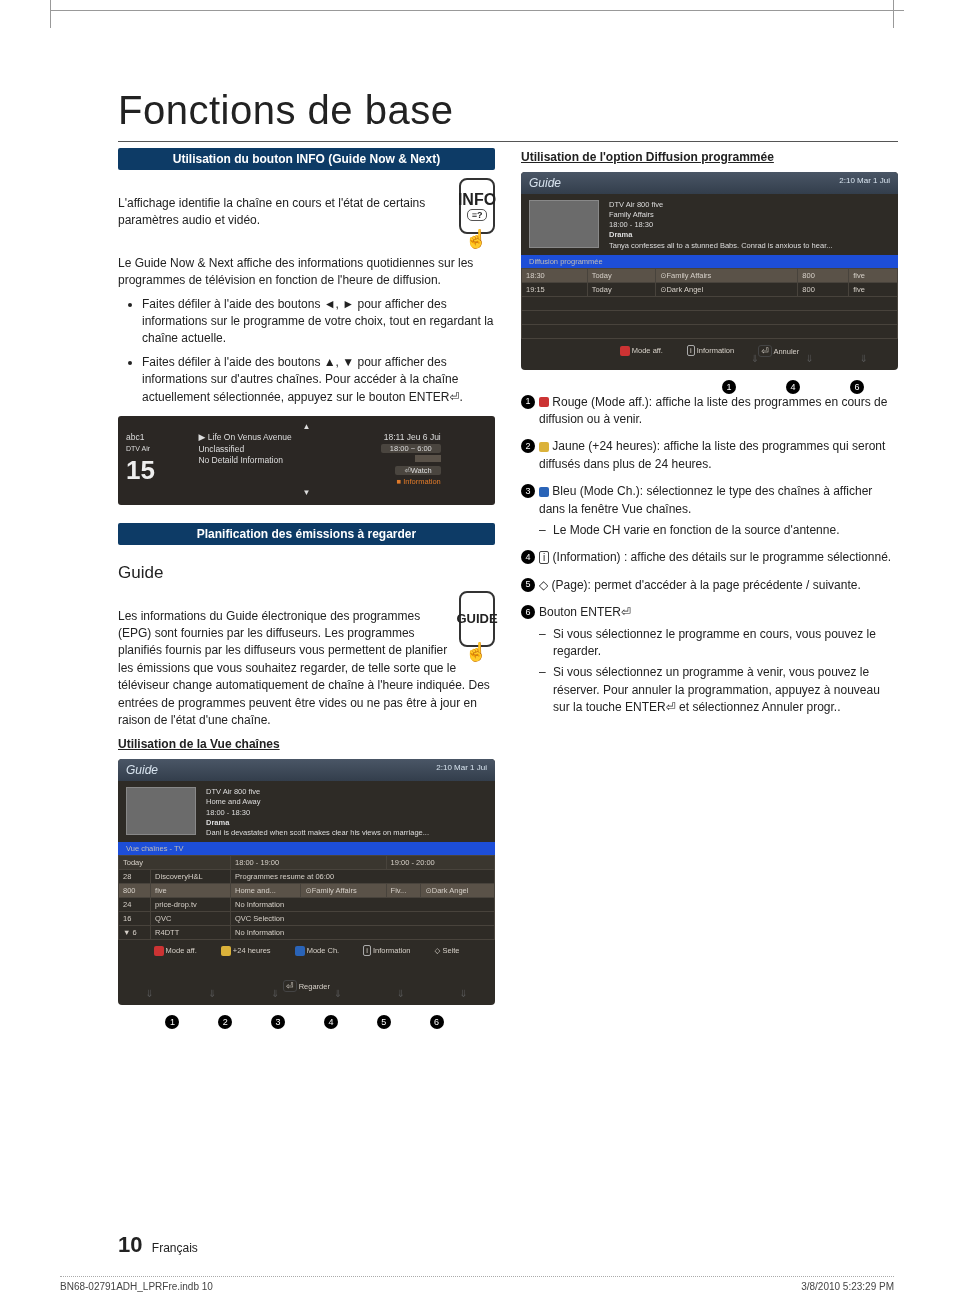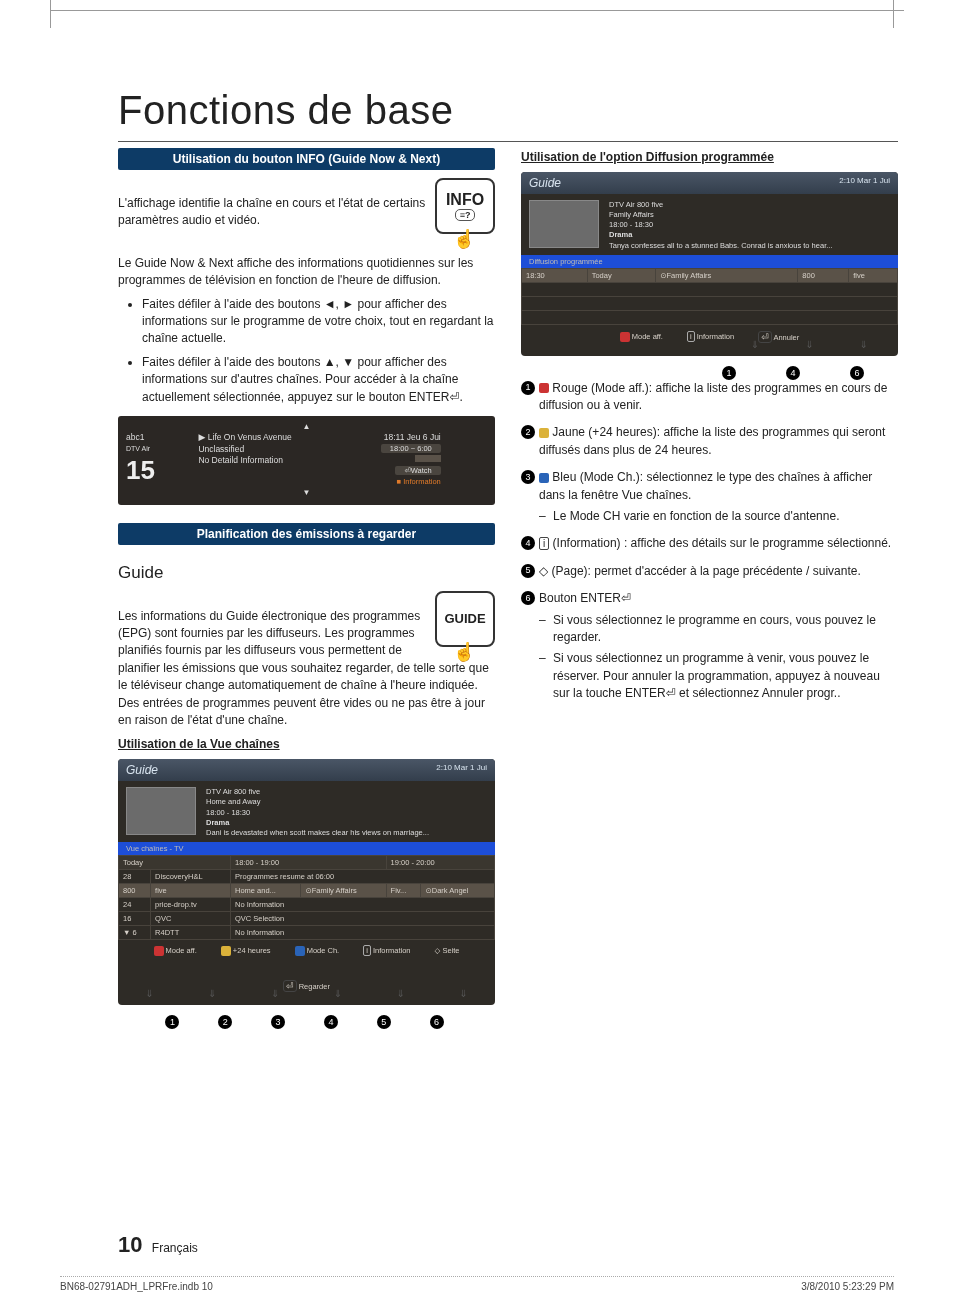--- a/index.html
+++ b/index.html
@@ -16,21 +16,21 @@
   .columns { display:flex; gap:26px; margin-left:58px; width:780px; }
   .col { width: 377px; }
   .section-bar {
     background:#0d3b66; color:#fff; font-size:12px; font-weight:bold;
     text-align:center; padding:4px 6px; border-radius:2px; margin-bottom:8px;
   }
   .body-text { font-size:12px; line-height:1.45; margin-bottom:6px;margin-top:25px; }
   ul.bul { list-style: disc; padding-left: 24px; font-size:12px; line-height:1.45; margin-bottom:10px; }
   ul.bul li { margin-bottom:6px; }
   .icon-info, .icon-guide {
-    float:right; width:60px; height:56px; border:2px solid #333; border-radius:8px;
+    float:right; width:36px; height:56px; border:2px solid #333; border-radius:8px;
     display:flex; flex-direction:column; align-items:center; justify-content:center;
     font-weight:bold; font-size:16px; margin:0 0 4px 8px; position:relative;
   }
   .icon-guide { font-size:13px; }
   .icon-info .hand, .icon-guide .hand {
     position:absolute; bottom:-18px; font-size:18px;
   }
   .remote-key { border:1px solid #555; border-radius:5px; padding:0 4px; font-size:9px; display:inline-block; }
   .h2 { font-size:17px; font-weight:400; margin:18px 0 8px 0; }
   .sub-underline { text-decoration: underline; font-size:12px; font-weight:bold; margin:8px 0 8px 0; display:block; }
@@ -258,20 +258,27 @@
         <table>
           <tbody>
               <tr style="background:#5a5248;">
             <td>18:30</td>
                 <td>Today</td>
             <td>⊙Family Affairs</td>
                 <td>800</td>
                 <td>five</td>
           </tr>
           <tr>
+            <td>19:15</td>
+                <td>Today</td>
+            <td>⊙Dark Angel</td>
+                <td>800</td>
+                <td>five</td>
+          </tr>
+          <tr>
                 <td colspan="5">&nbsp;</td>
               </tr>
           <tr>
                 <td colspan="5">&nbsp;</td>
               </tr>
           <tr>
                 <td colspan="5">&nbsp;</td>
               </tr>
         </tbody>
           </table>

